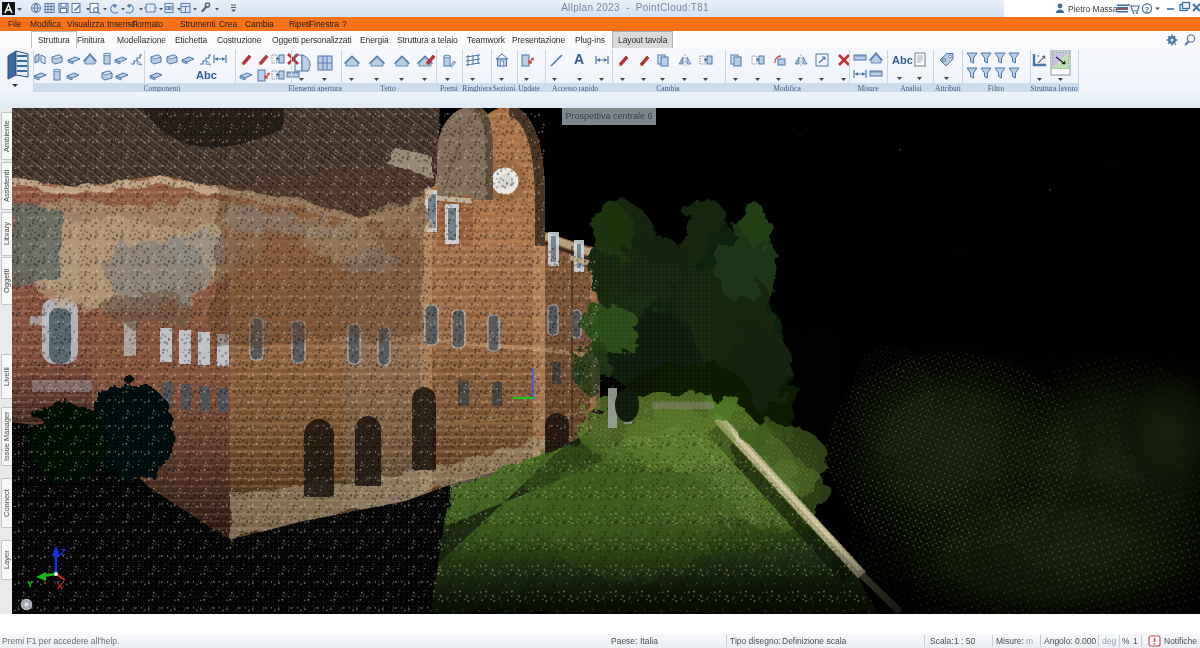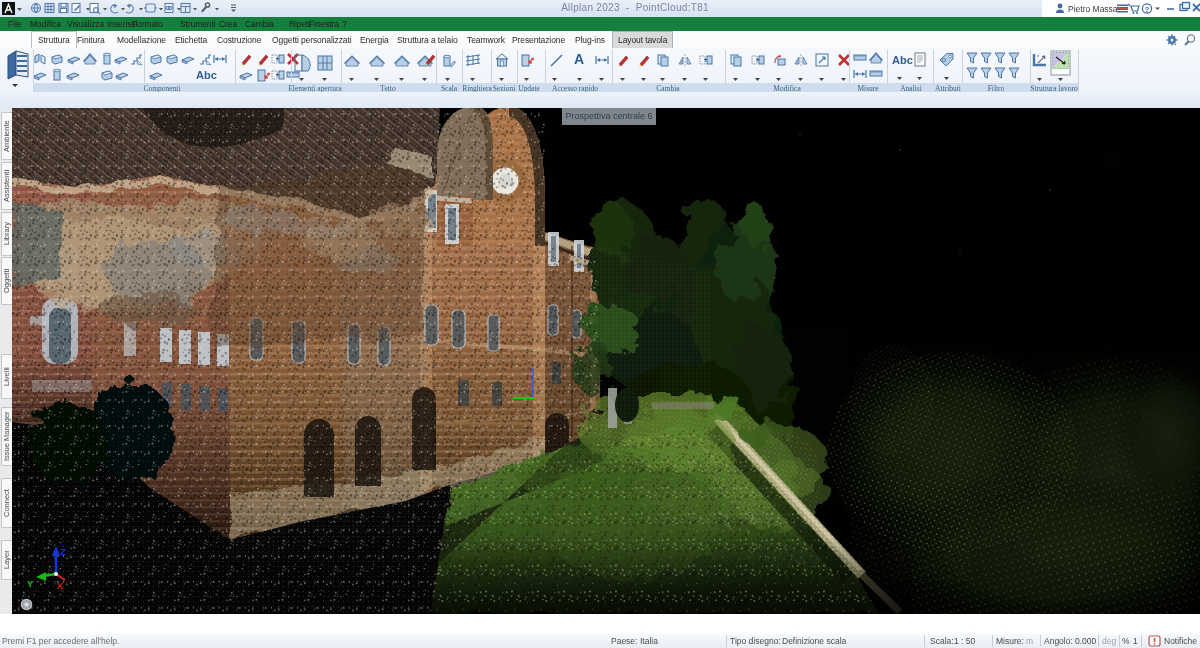--- a/index.html
+++ b/index.html
@@ -1,24 +1,24 @@
 <!DOCTYPE html>
 <html><head>
 <meta charset="utf-8">
 <style>
   html,body{margin:0;padding:0;}
   #app{position:relative;width:1200px;height:648px;overflow:hidden;
        font-family:"Liberation Sans",sans-serif;background:#fff;}
   .abs{position:absolute;}
   
   #titlebar{left:0;top:0;width:1004px;height:17px;
-    background:linear-gradient(#eaf0f9,#d5e2f2);padding-left:38px;}
+    background:linear-gradient(#eaf0f9,#d5e2f2);}
   #title{left:35px;top:2px;width:1200px;text-align:center;font-size:10px;letter-spacing:0.3px;color:#7b87a0;}
   
-  #menubar{left:0;top:17px;width:1200px;height:14px;background:#15803d;
+  #menubar{left:0;top:17px;width:1200px;height:14px;background:#f97316;
     font-size:8.5px;letter-spacing:-0.1px;color:#1d1d1d;}
   #menubar span{position:absolute;top:2px;}
   
   #tabrow{left:0;top:31px;width:1200px;height:17px;background:#fbfcfe;
     border-bottom:1px solid #d7dbe2;font-size:8.5px;letter-spacing:-0.1px;color:#2a2a2a;}
   #tabrow span{position:absolute;top:4px;}
   .tabactive{background:#fff;border:1px solid #b9bec7;border-bottom:none;
      padding:3px 6px 4px 6px;top:0 !important;}
   .tabgray{background:#d9dadc;border:1px solid #aeb2b8;border-bottom:none;
      padding:3px 5px 4px 5px;top:0 !important;}
@@ -505,21 +505,21 @@
       <div class="vsep" style="left:849px"></div>
       <div class="vsep" style="left:887px"></div>
       <div class="vsep" style="left:933px"></div>
       <div class="vsep" style="left:962px"></div>
       <div class="vsep" style="left:1030px"></div>
       <div class="vsep" style="left:1078px"></div>
     <div id="labelband" class="abs">
       <div class="glabel" style="left:129px">Componenti</div>
       <div class="glabel" style="left:282px">Elementi apertura</div>
       <div class="glabel" style="left:355px">Tetto</div>
-      <div class="glabel" style="left:416px">Scala</div>
+      <div class="glabel" style="left:416px">Premi</div>
       <div class="glabel" style="left:444px">Ringhiera</div>
       <div class="glabel" style="left:471px">Sezioni</div>
       <div class="glabel" style="left:496px">Update</div>
       <div class="glabel" style="left:542px">Accesso rapido</div>
       <div class="glabel" style="left:635px">Cambia</div>
       <div class="glabel" style="left:754px">Modifica</div>
       <div class="glabel" style="left:835px">Misure</div>
       <div class="glabel" style="left:878px">Analisi</div>
       <div class="glabel" style="left:915px">Attributi</div>
       <div class="glabel" style="left:963px">Filtro</div>

